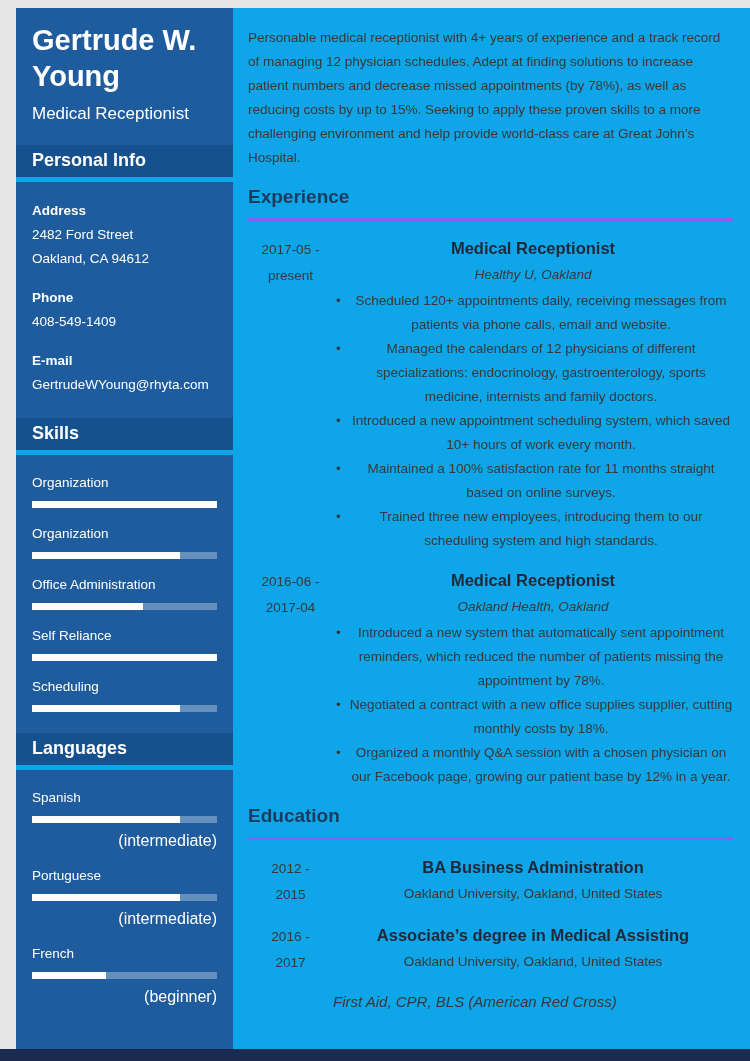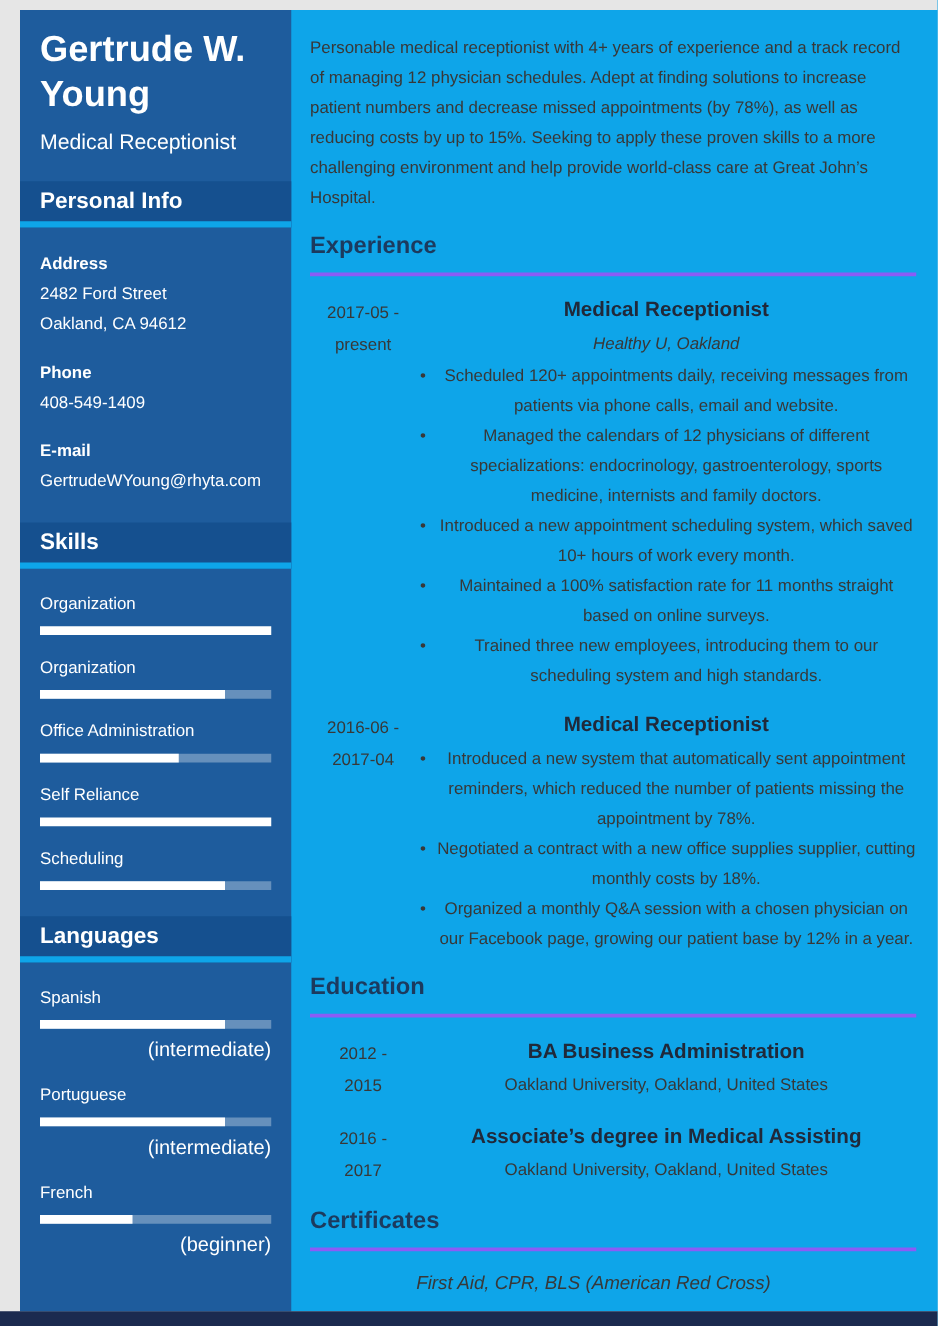--- a/index.html
+++ b/index.html
@@ -184,20 +184,21 @@
       </div>
     </div>
 
     <div class="entry">
       <div class="dates">
         <div>2016-06 -</div>
         <div>2017-04</div>
       </div>
       <div class="econtent">
         <div class="etitle">Medical Receptionist</div>
+        <div class="ecompany">Oakland Health, Oakland</div>
         <ul class="bullets">
           <li>Introduced a new system that automatically sent appointment reminders, which reduced the number of patients missing the appointment by 78%.</li>
           <li>Negotiated a contract with a new office supplies supplier, cutting monthly costs by 18%.</li>
           <li>Organized a monthly Q&amp;A session with a chosen physician on our Facebook page, growing our patient base by 12% in a year.</li>
         </ul>
       </div>
     </div>
 
     <h2 class="section">Education</h2>
 
@@ -216,18 +217,17 @@
       <div class="dates">
         <div>2016 -</div>
         <div>2017</div>
       </div>
       <div class="econtent">
         <div class="etitle">Associate’s degree in Medical Assisting</div>
         <div class="edu-school">Oakland University, Oakland, United States</div>
       </div>
     </div>
 
-    <h2 class="section">Certificates</h2>
     <div class="cert-item">First Aid, CPR, BLS (American Red Cross)</div>
   </main>
 </div>
 
 <div class="footer-bar"></div>
 
 </body></html>

